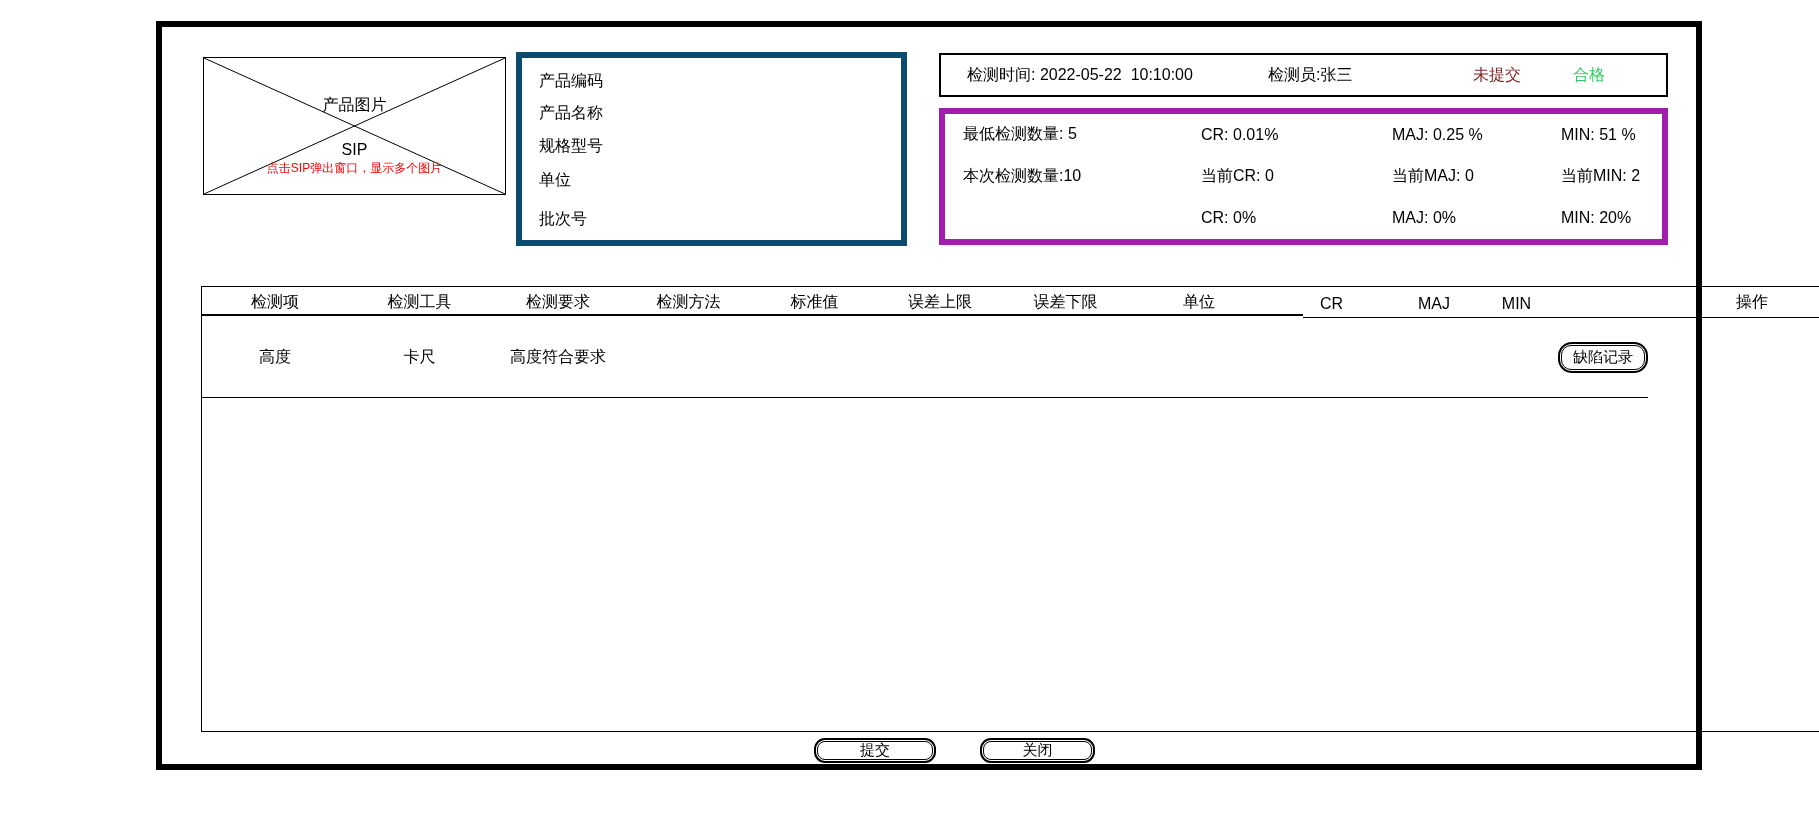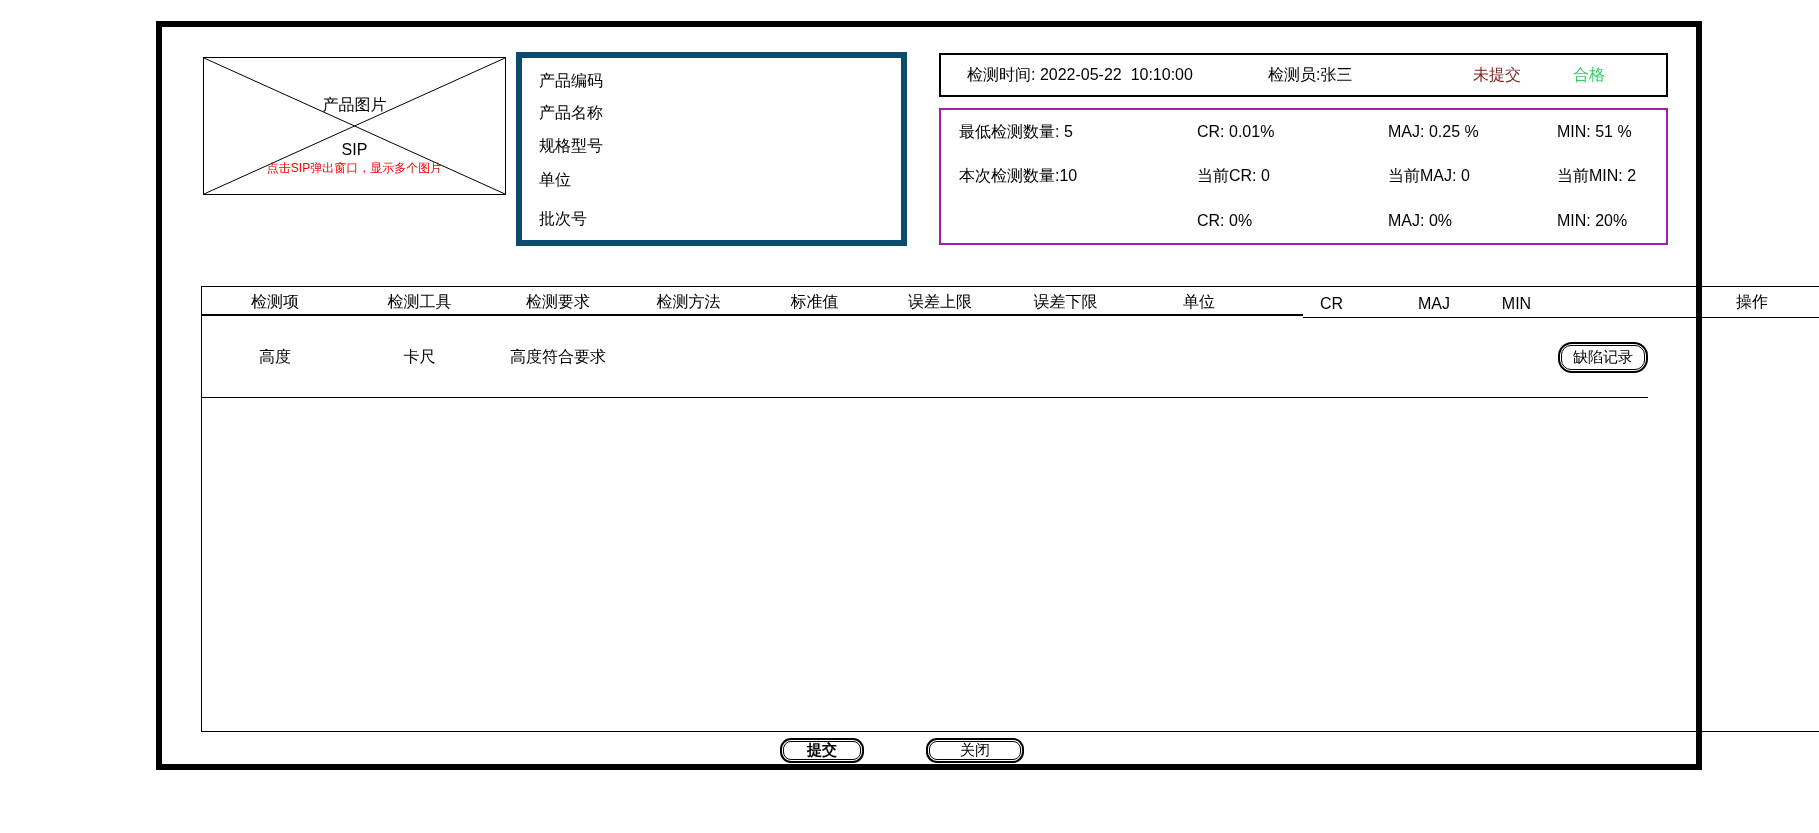--- a/index.html
+++ b/index.html
@@ -26,21 +26,21 @@
   
   .infobox { left: 516px; top: 52px; width: 391px; height: 194px; border: 6px solid #0c4a6e; }
   .infobox .fld { position: absolute; left: 17px; }
 
   
   .headbox { left: 939px; top: 53px; width: 729px; height: 44px; border: 2px solid #000; }
   .headbox > span { position: absolute; top: 50%; transform: translateY(-50%); }
 
   
   .statsbox {
-    left: 939px; top: 108px; width: 729px; height: 137px; border: 2px solid #a21caf;
+    left: 939px; top: 108px; width: 729px; height: 137px; border: 6px solid #a21caf;
     display: grid; grid-template-columns: 238px 191px 169px 1fr; grid-auto-rows: 1fr;
   }
   .statsbox .cell { display: flex; align-items: center; padding-left: 18px; white-space: pre; }
 
   
   .dtable { left: 201px; top: 286px; width: 1746px; height: 446px; border: 1px solid #000; }
   .gridrow { display: grid; grid-template-columns: 146px 143px 134px 127px 125px 126px 125px 142px 123px 82px 83px 1fr; }
   .thead { position: absolute; left: 0; top: 0; right: 0; height: 29px; }
   .thead .hc { display: flex; align-items: flex-end; justify-content: center; padding-bottom: 3px; }
   .hline1 { left: 0; top: 27px; width: 1101px; height: 2px; background: #000; }
@@ -60,22 +60,22 @@
     display: flex; align-items: center; justify-content: center;
     font-size: 15px; cursor: pointer;
   }
   .wbtn::before {
     content: ""; position: absolute; inset: 1px; border: 1px solid #000;
     border-radius: 10px; pointer-events: none;
   }
   .defectbtn { width: 90px; height: 31px; margin: 0 auto; }
   .fbtn { position: absolute; border-radius: 11px; }
   .fbtn::before { border-radius: 8px; }
-  .btn-submit { left: 780px; top: 738px; width: 84px; height: 25px; font-weight: bold; }
-  .btn-close  { left: 926px; top: 738px; width: 98px;  height: 25px; }
+  .btn-submit { left: 814px; top: 738px; width: 122px; height: 25px; }
+  .btn-close  { left: 980px; top: 738px; width: 115px;  height: 25px; }
 </style>
 </head>
 <body>
 
 <div id="canvas">
   <div class="abs frame"></div>
 
   <div class="abs imgbox">
     <svg viewBox="0 0 100 100" preserveAspectRatio="none">
       <line x1="0" y1="0" x2="100" y2="100" stroke="#000" stroke-width="1" vector-effect="non-scaling-stroke"></line>

